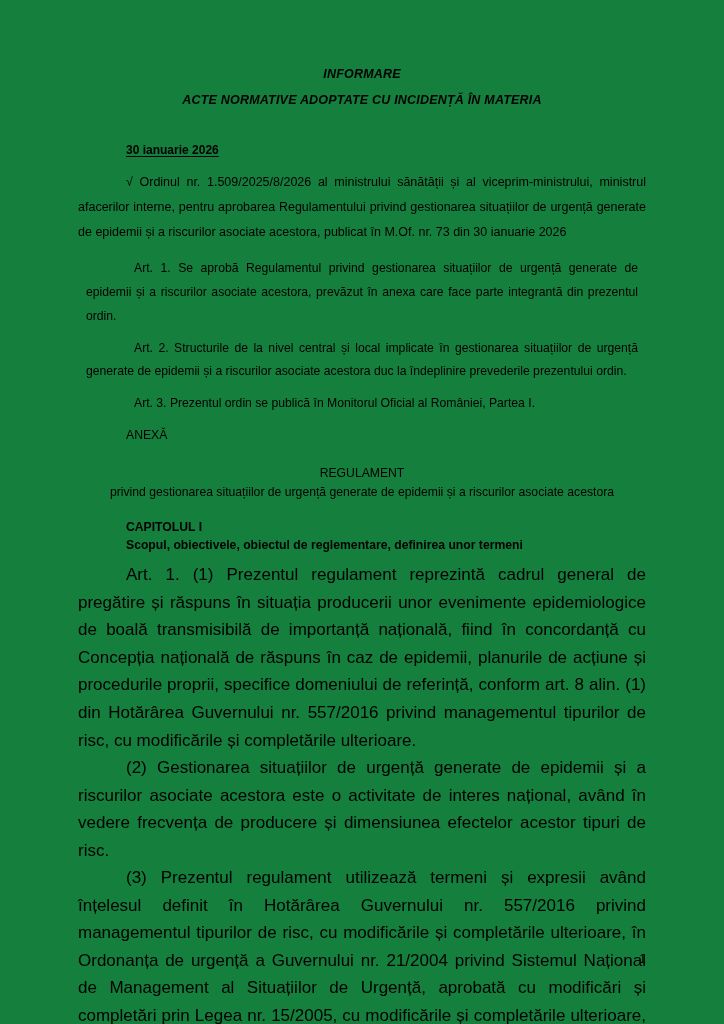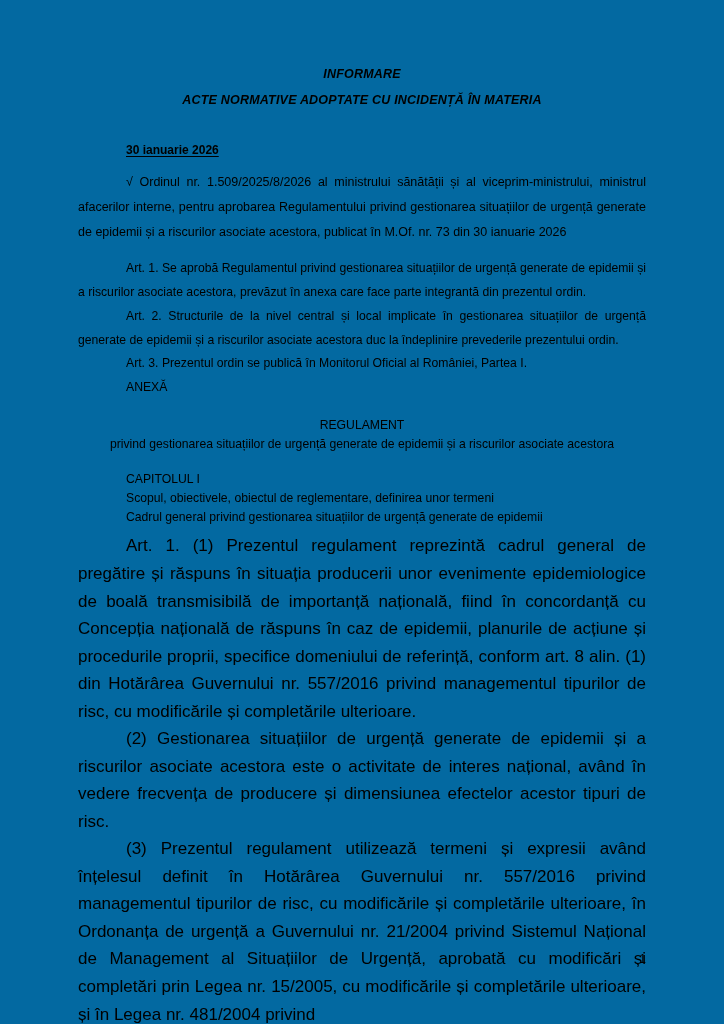--- a/index.html
+++ b/index.html
@@ -9,21 +9,21 @@
   }
   body {
     font-family: "Liberation Sans", sans-serif;
     color: #000000;
   }
   .page {
     position: relative;
     width: 724px;
     height: 1024px;
     margin: 0 auto;
-    background: #0369a1;
+    background: #15803d;
     box-sizing: border-box;
     padding: 62px 78px 40px 78px;
     overflow: hidden;
   }
   .title-block {
     text-align: center;
     font-style: italic;
     font-weight: bold;
     font-size: 12.5px;
     line-height: 2.05;
@@ -44,21 +44,21 @@
     margin-top: 13px;
     font-weight: normal;
     font-size: 12.5px;
     line-height: 2.0;
     text-align: justify;
     text-justify: inter-word;
     text-indent: 48px;
   }
 
   p.body-para {
-    margin: 0;
+    margin: 8px;
     font-size: 12.2px;
     line-height: 1.95;
     text-align: justify;
     text-justify: inter-word;
     text-indent: 48px;
   }
 
   .anexa {
     margin: 0;
     font-size: 12.2px;
@@ -72,21 +72,21 @@
     font-weight: normal;
     font-size: 12.2px;
     line-height: 1.55;
   }
   .reg-title .reg-head { display: block; }
   .reg-sub { display: block; }
 
   .chapter-block {
     margin-top: 16px;
     padding-left: 48px;
-    font-weight: normal;
+    font-weight: bold;
     font-size: 12.2px;
     line-height: 1.55;
   }
   .chapter-block span { display: block; }
 
   .dense {
     margin: 0;
     font-size: 17px;
     line-height: 1.62;
     text-align: justify;
@@ -122,21 +122,20 @@
   <div class="anexa">ANEXĂ</div>
 
   <div class="reg-title">
     <span class="reg-head">REGULAMENT</span>
     <span class="reg-sub">privind gestionarea situațiilor de urgență generate de epidemii și a riscurilor asociate acestora</span>
   </div>
 
   <div class="chapter-block">
     <span>CAPITOLUL I</span>
     <span>Scopul, obiectivele, obiectul de reglementare, definirea unor termeni</span>
-    <span>Cadrul general privind gestionarea situațiilor de urgență generate de epidemii</span>
   </div>
 
   <p class="dense" style="margin-top:6px;">Art. 1. (1) Prezentul regulament reprezintă cadrul general de pregătire și răspuns în situația producerii unor evenimente epidemiologice de boală transmisibilă de importanță națională, fiind în concordanță cu Concepția națională de răspuns în caz de epidemii, planurile de acțiune și procedurile proprii, specifice domeniului de referință, conform art. 8 alin. (1) din Hotărârea Guvernului nr. 557/2016 privind managementul tipurilor de risc, cu modificările și completările ulterioare.</p>
   <p class="dense">(2) Gestionarea situațiilor de urgență generate de epidemii și a riscurilor asociate acestora este o activitate de interes național, având în vedere frecvența de producere și dimensiunea efectelor acestor tipuri de risc.</p>
   <p class="dense">(3) Prezentul regulament utilizează termeni și expresii având înțelesul definit în Hotărârea Guvernului nr. 557/2016 privind managementul tipurilor de risc, cu modificările și completările ulterioare, în Ordonanța de urgență a Guvernului nr. 21/2004 privind Sistemul Național de Management al Situațiilor de Urgență, aprobată cu modificări și completări prin Legea nr. 15/2005, cu modificările și completările ulterioare, și în Legea nr. 481/2004 privind</p>
 
   <div class="page-number">1</div>
 
 </div>
 

